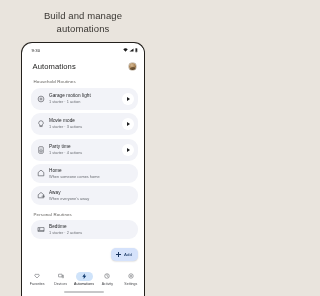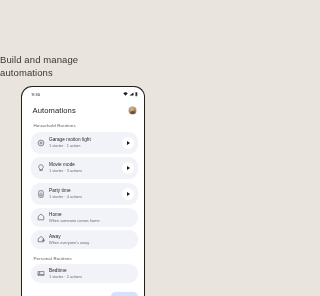--- a/index.html
+++ b/index.html
@@ -12,26 +12,26 @@
   }
   #root {
     position: relative;
     width: 166px; height: 296px;
     background: #e9e4dd;
   }
 
   
   .headline {
     padding-top: 10px;
+    text-align: center;
     color: #3a3733;
     font-size: 9.5px;
     line-height: 12.5px;
     letter-spacing: 0.1px;
     font-weight: 400;
-    margin-top: 44px;
   }
 
   
   .phone {
     position: absolute;
     left: 21px;
     top: 42px;
     width: 124px;
     height: 254px;
     background: #ffffff;

